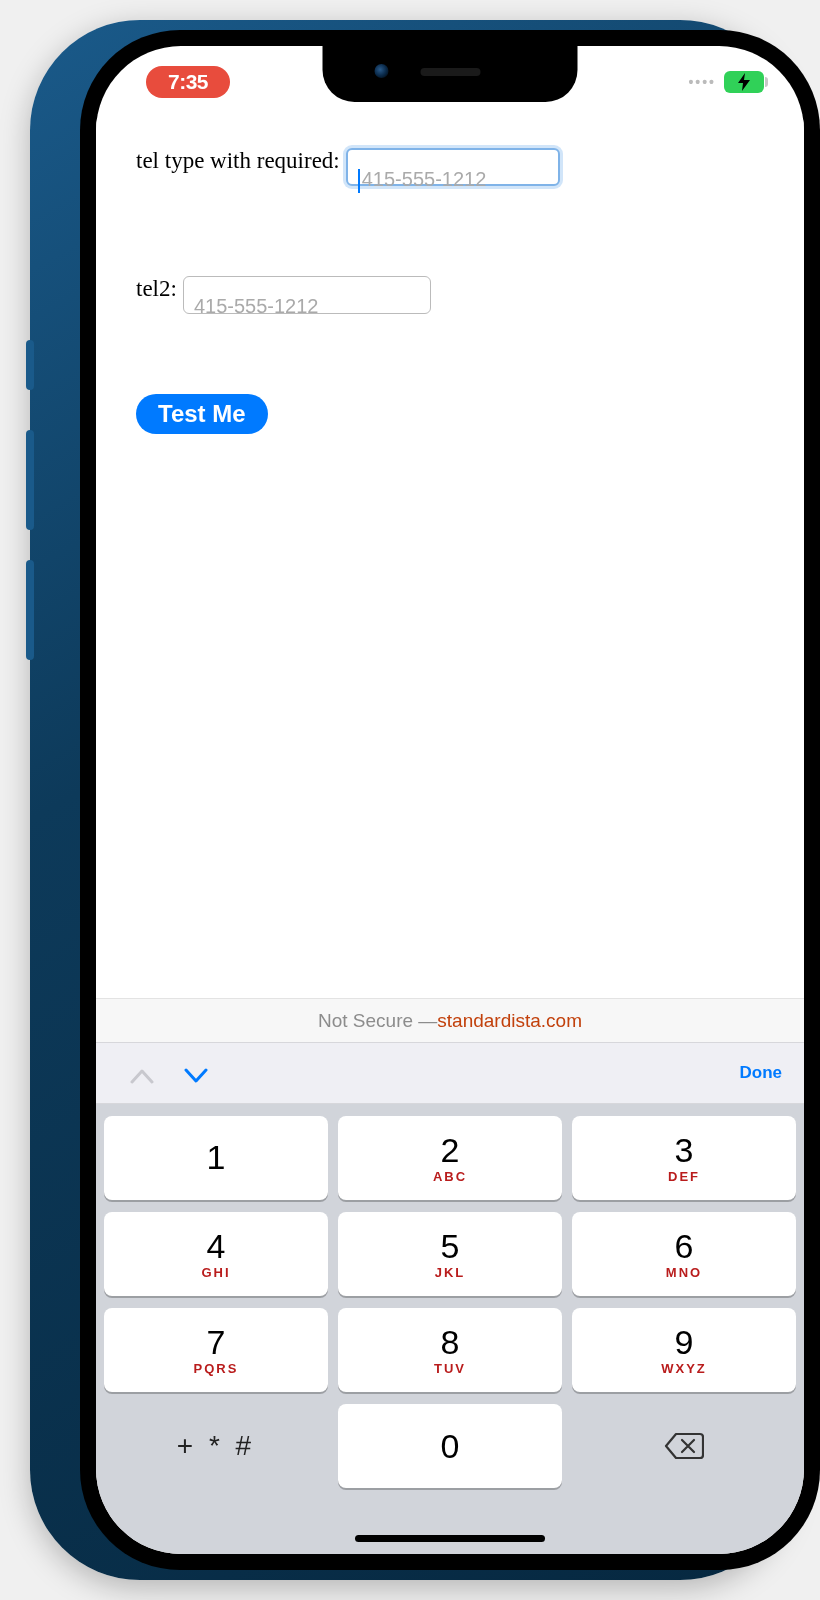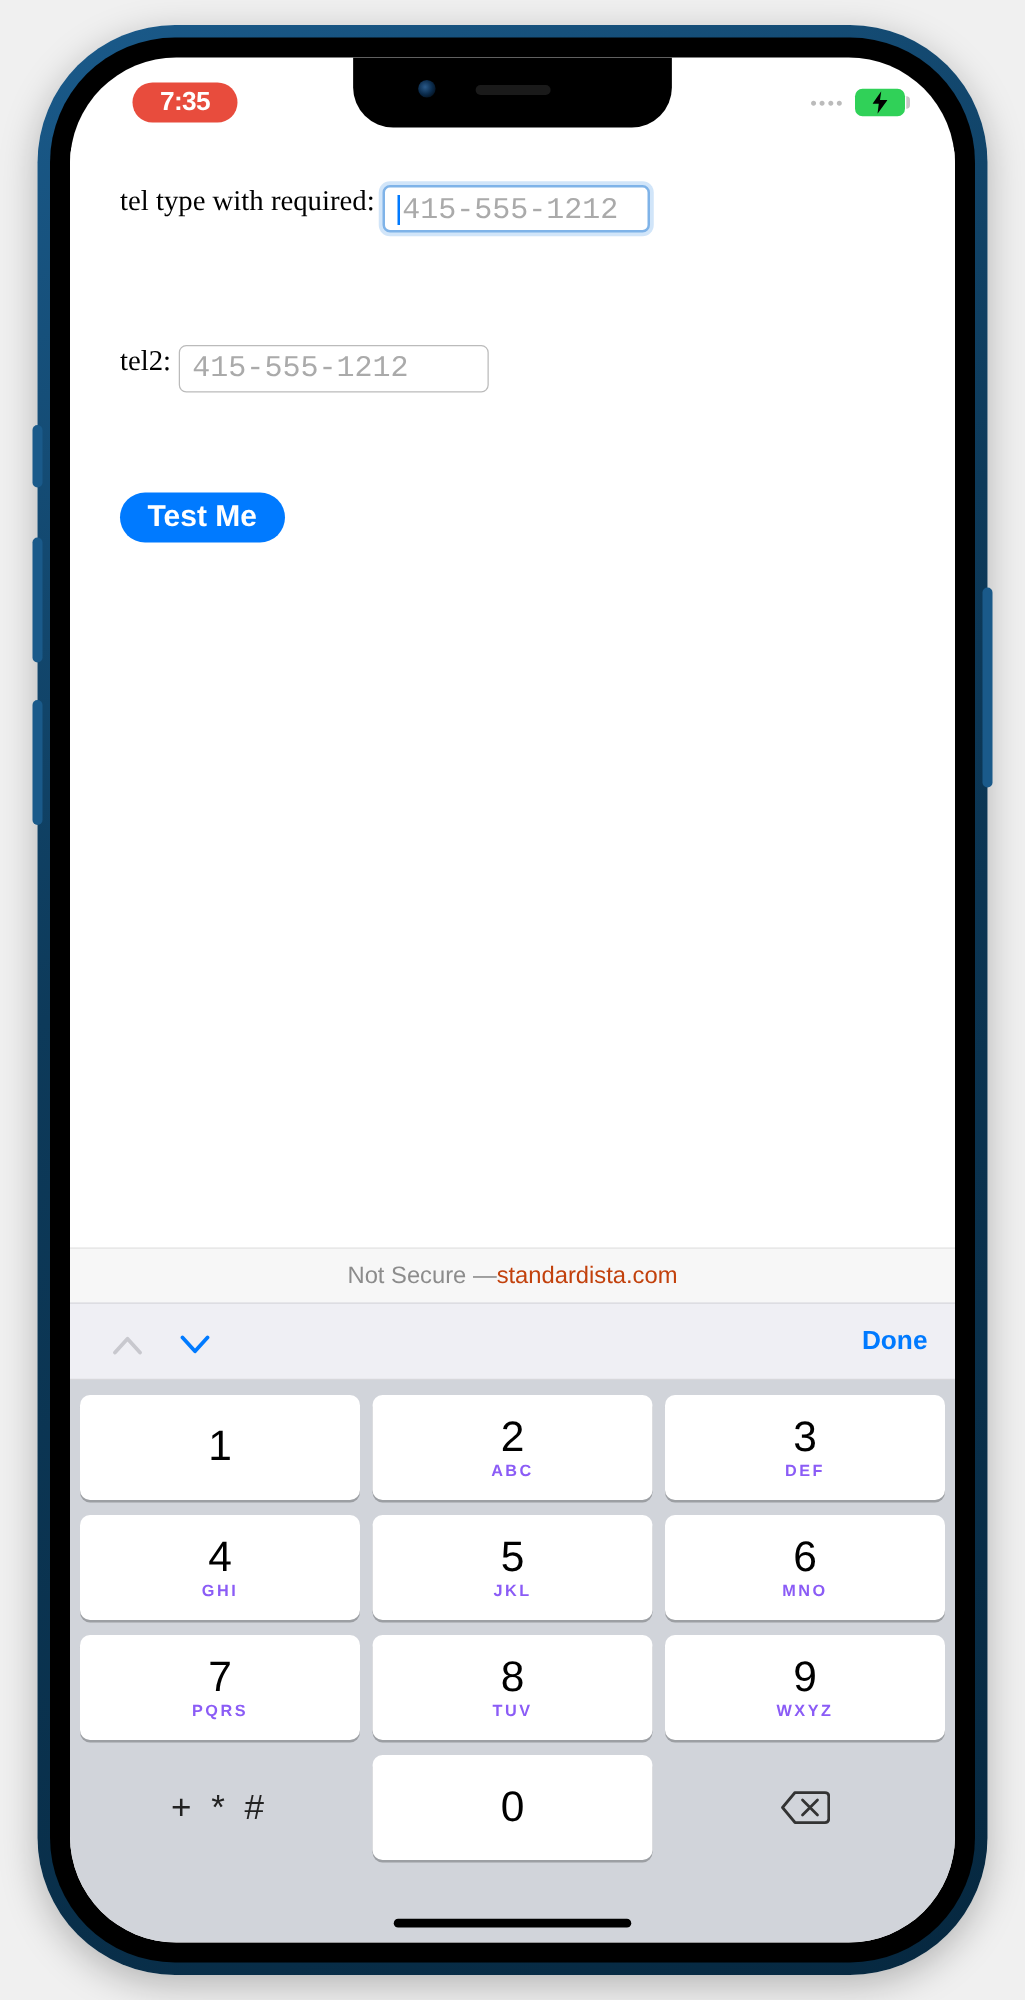--- a/index.html
+++ b/index.html
@@ -20,20 +20,21 @@
       padding: 10px;
       box-shadow: 0 8px 30px rgba(0,0,0,0.25);
       position: relative;
     }
     .phone-inner-ring {
       width: 100%;
       height: 100%;
       background: #000;
       border-radius: 100px;
       padding: 16px;
+      margin-left: 40px;
     }
     .screen {
       width: 100%;
       height: 100%;
       background: #fff;
       border-radius: 85px;
       overflow: hidden;
       position: relative;
       display: flex;
       flex-direction: column;
@@ -141,25 +142,25 @@
     .field-row {
       display: flex;
       align-items: flex-start;
       gap: 6px;
       margin-bottom: 90px;
       font-family: Georgia, "Times New Roman", serif;
       font-size: 23px;
       color: #000;
     }
     .tel-input {
-      font-family: Liberation Mono, monospace;
-      font-size: 24px;
+      font-family: Liberation Sans, sans-serif;
+      font-size: 20px;
       height: 38px;
       border-radius: 6px;
-      padding: 2px 10px;
+      padding: 12px 10px;
       color: #999;
       background: #fff;
     }
     .tel-input.focused {
       border: 2px solid #7fb3e8;
       box-shadow: 0 0 0 3px rgba(70,150,230,0.25);
       width: 214px;
       position: relative;
     }
     .tel-input.focused .cursor {
@@ -211,21 +212,21 @@
     .chev {
       font-size: 32px;
       line-height: 1;
       padding: 0 12px;
     }
     .chev-up { color: #c8c8ce; }
     .chev-down { color: #007aff; margin-left: 6px; }
     .done {
       margin-left: auto;
       color: #007aff;
-      font-size: 21px;
+      font-size: 17px;
       font-weight: 600;
     }
 
     .keyboard {
       background: #d1d4da;
       padding: 12px 8px 0 8px;
       flex-shrink: 0;
       height: 450px;
     }
     .kb-row {
@@ -247,21 +248,21 @@
     }
     .key .num {
       font-size: 34px;
       font-weight: 400;
       line-height: 1;
     }
     .key .sub {
       font-size: 13px;
       font-weight: 700;
       letter-spacing: 2px;
-      color: #8b5cf6;
+      color: #b91c1c;
     }
     .key-flat {
       background: transparent;
       box-shadow: none;
       color: #222;
     }
     .key-sym .num { font-size: 28px; letter-spacing: 4px; }
     .backspace svg { display: block; }
 
     .home-indicator {

